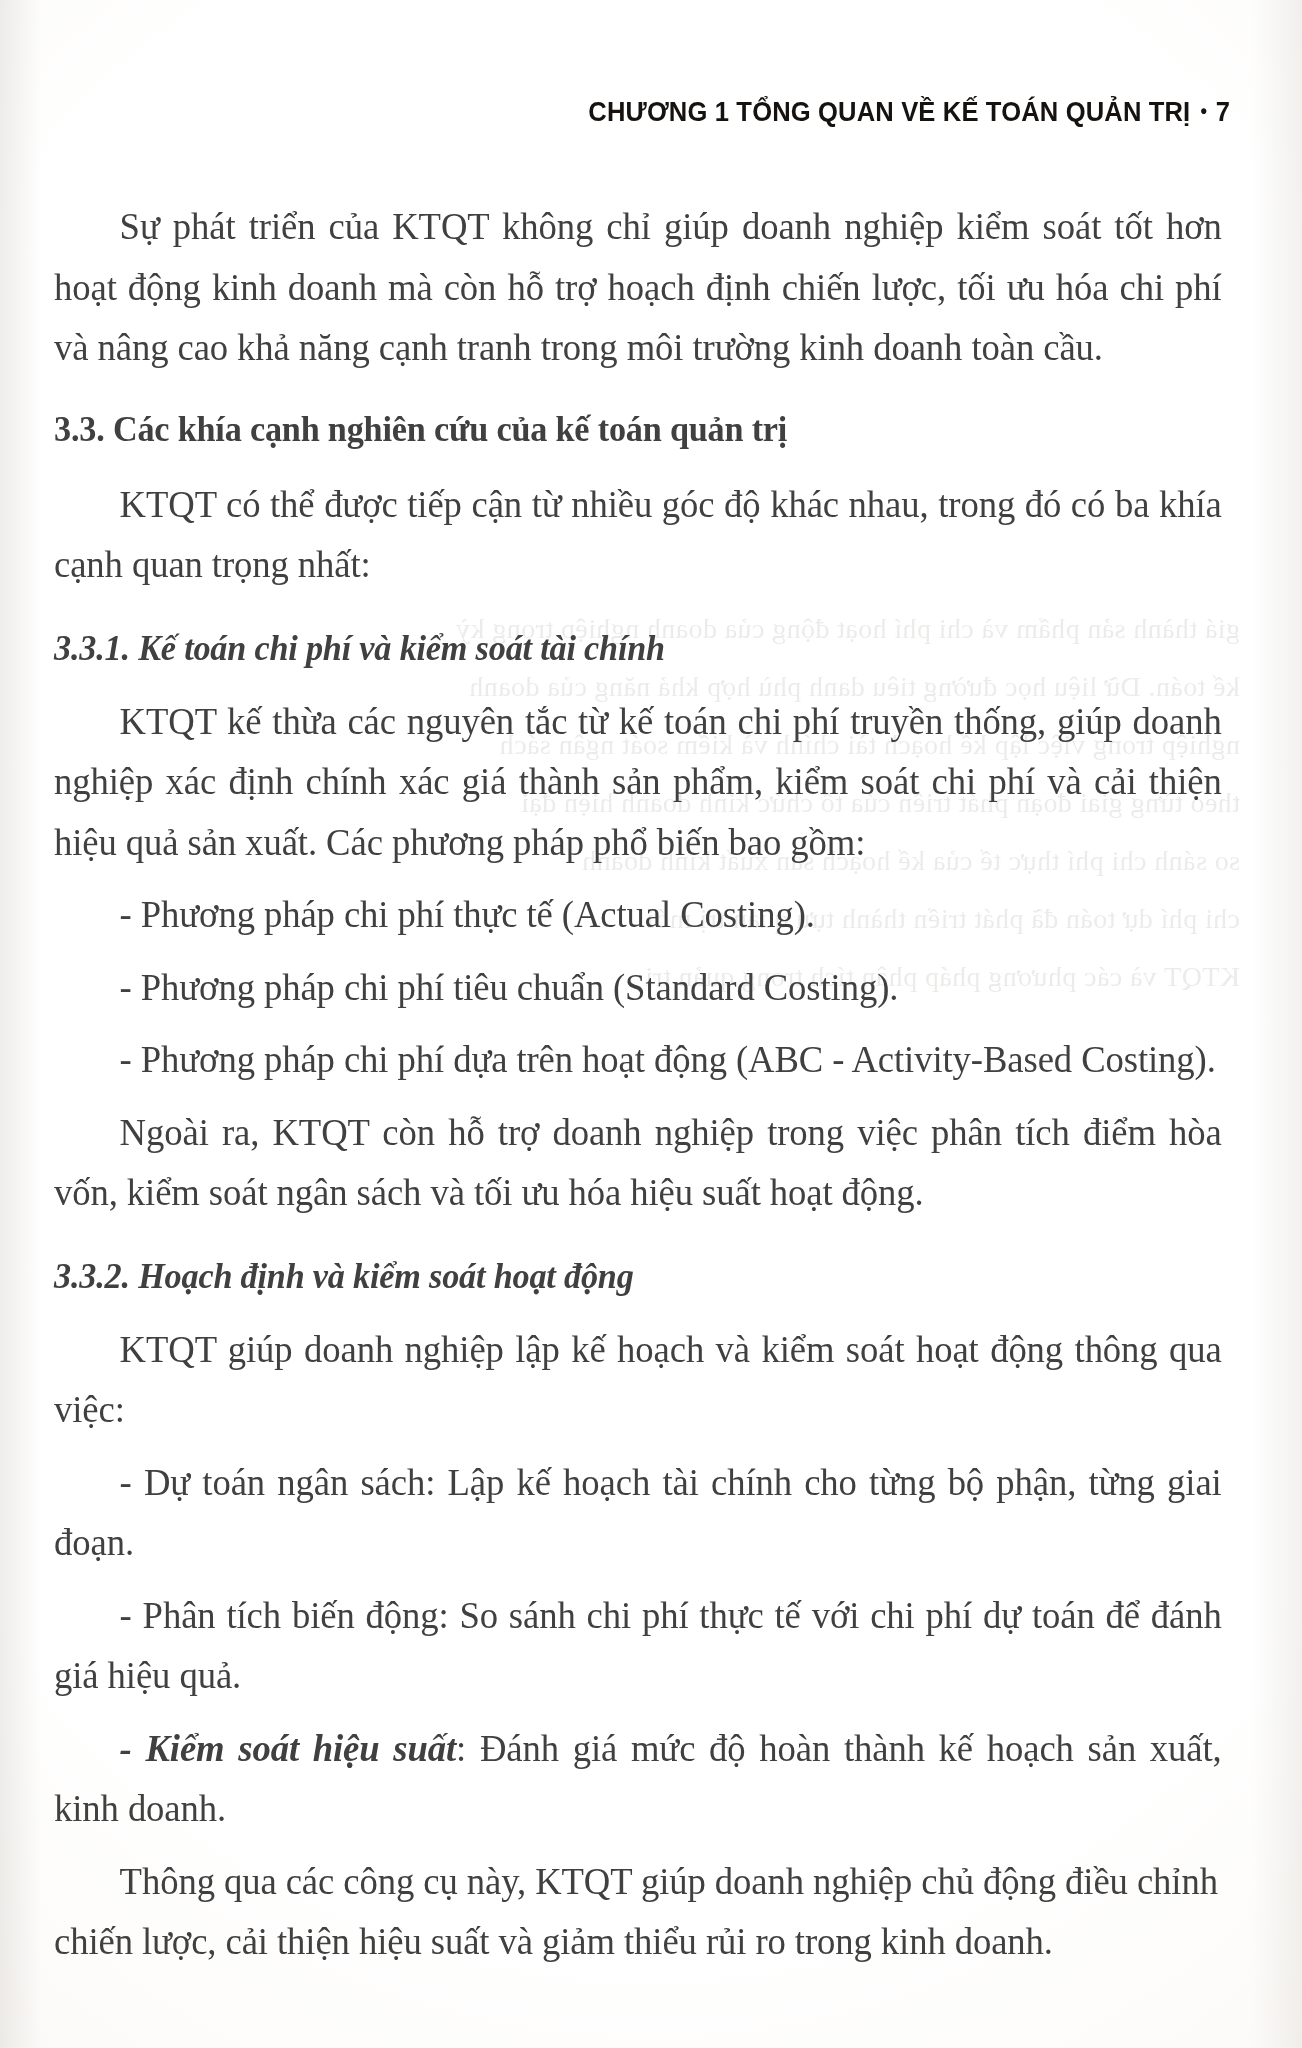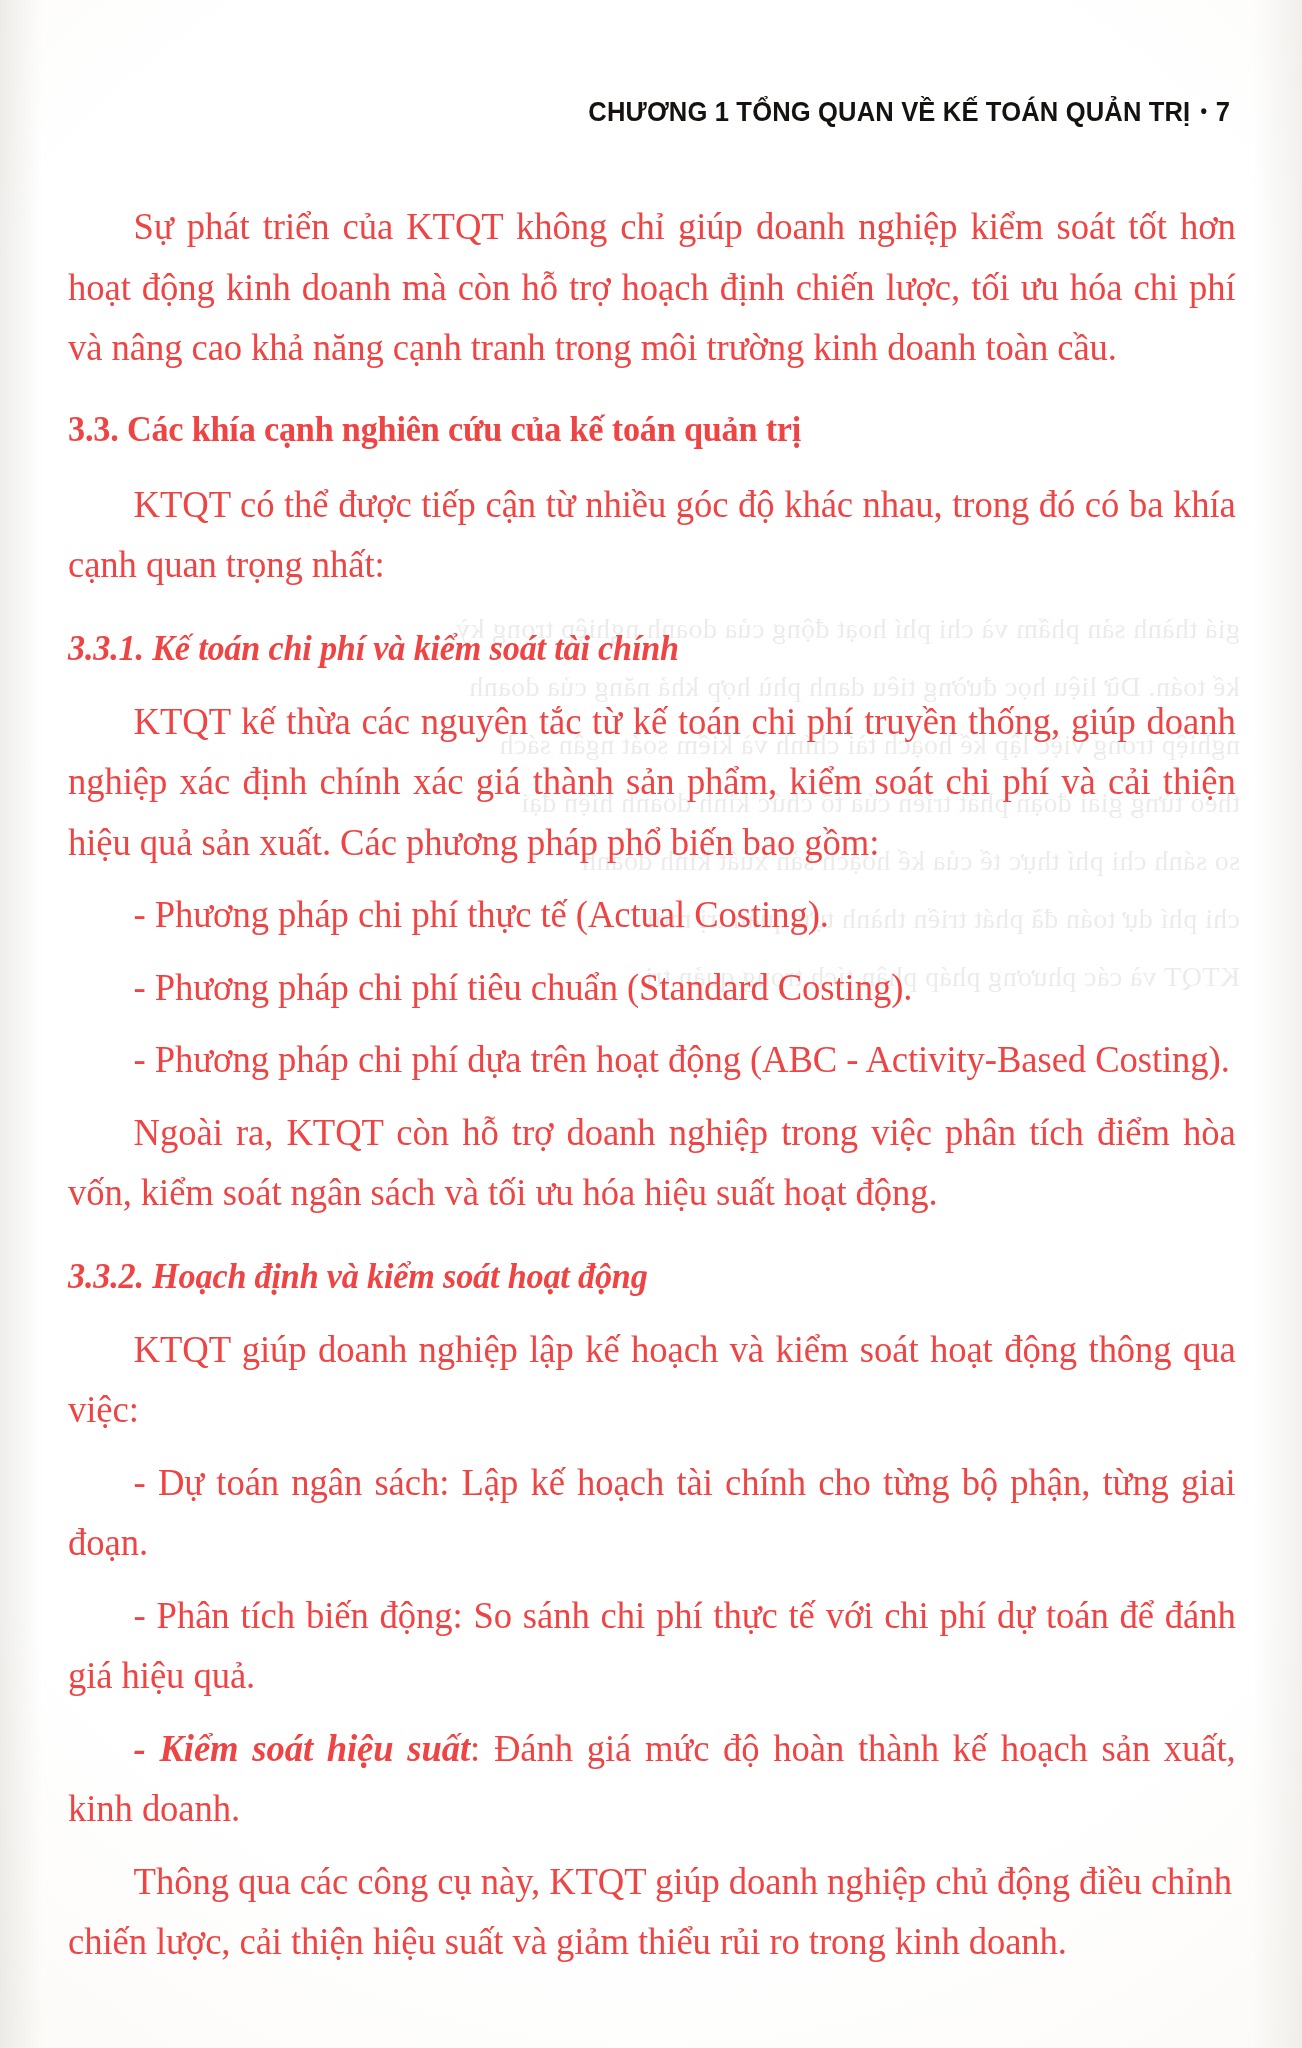--- a/index.html
+++ b/index.html
@@ -75,24 +75,24 @@
     display: inline-block;
     padding: 0 9px 0 11px;
     font-size: 20px;
     vertical-align: 3px;
   }
   .running-head .folio { font-weight: 700; }
 
   
   .col {
     position: absolute;
-    left: 68px;
+    left: 54px;
     top: 196px;
     width: 1168px;
-    color: #ef4444;
+    color: #404040;
   }
 
   p.body, p.head2, p.head3 {
     margin: 0;
     text-align: justify;
     text-justify: inter-word;
   }
 
   p.body {
     font-size: 38px;

